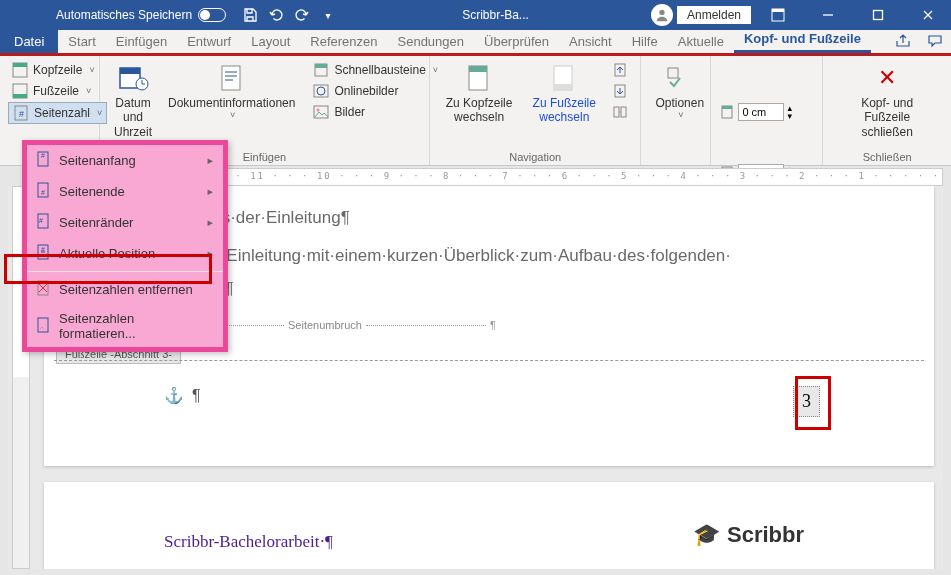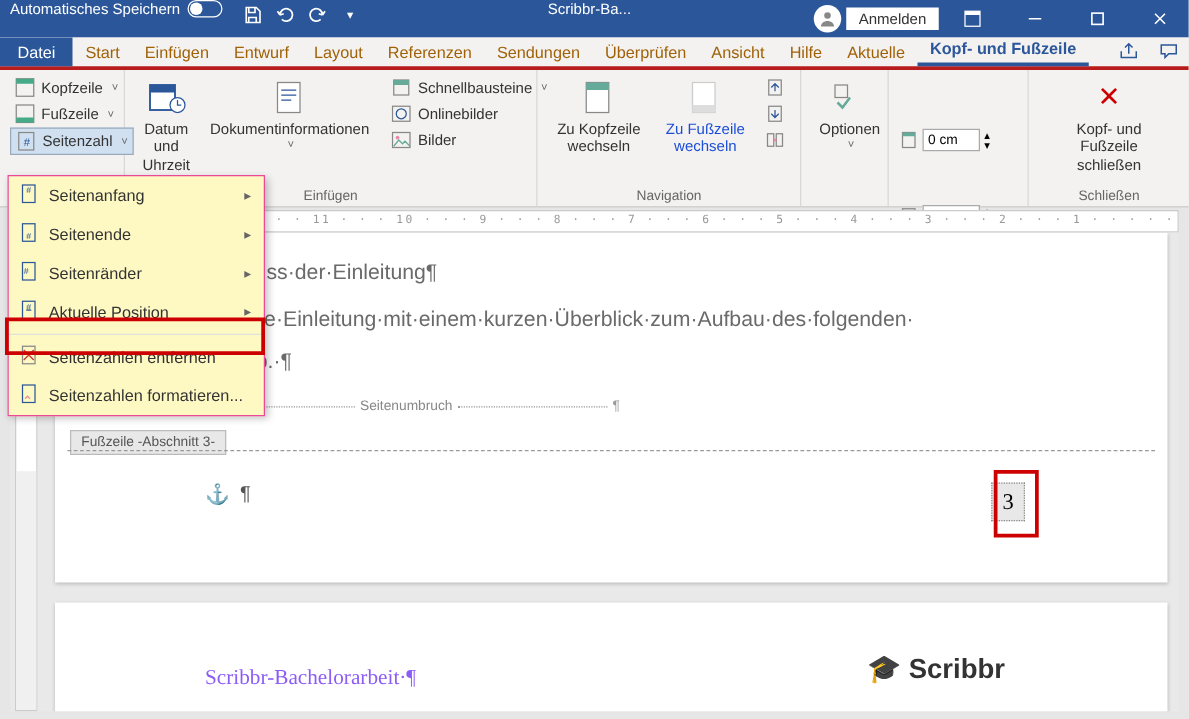--- a/index.html
+++ b/index.html
@@ -1,51 +1,51 @@
 <!DOCTYPE html>
 <html><head>
 <meta charset="utf-8">
 <style>
 * { margin: 0; padding: 0; box-sizing: border-box; font-family: "Segoe UI", sans-serif; }
 body { width: 951px; height: 575px; background: #e6e6e6; overflow: hidden; position: relative; }
 
-.titlebar { background: #2b579a; height: 30px; display: flex; align-items: flex-start; color: #fff; font-size: 12px; }
+.titlebar { background: #2b579a; height: 30px; display: flex; align-items: center; color: #fff; font-size: 12px; padding-left: 48px; }
 .titlebar .autosave { display: flex; align-items: center; padding: 0 8px; gap: 6px; }
 .titlebar .toggle { width: 28px; height: 14px; border: 1px solid #fff; border-radius: 7px; position: relative; }
 .titlebar .toggle::after { content: ""; position: absolute; width: 10px; height: 10px; border-radius: 50%; background: #fff; top: 1px; left: 1px; }
 .titlebar .qat { display: flex; gap: 2px; margin-left: 4px; }
 .titlebar .qat-btn { width: 24px; height: 24px; display: flex; align-items: center; justify-content: center; cursor: pointer; }
 .titlebar .title { flex: 1; text-align: center; }
 .titlebar .right { display: flex; align-items: center; gap: 4px; }
 .titlebar .user-icon { width: 22px; height: 22px; border-radius: 50%; background: #fff; display: flex; align-items: center; justify-content: center; }
 .titlebar .anmelden { background: #fff; color: #333; padding: 2px 10px; font-size: 12px; }
 .titlebar .winbtn { width: 46px; height: 30px; display: flex; align-items: center; justify-content: center; cursor: pointer; }
 
 .tabstrip { background: #f3f2f1; height: 26px; display: flex; align-items: flex-end; border-bottom: 3px solid #b91c1c; }
-.tabstrip .tab { padding: 4px 10px; font-size: 13px; color: #a16207; cursor: pointer; }
+.tabstrip .tab { padding: 4px 10px; font-size: 13px; color: #737373; cursor: pointer; }
 .tabstrip .tab.datei { background: #2b579a; color: #fff; padding: 4px 14px; }
 .tabstrip .tab.active { color: #2b579a; border-bottom: 3px solid #2b579a; font-weight: 600; }
 .tabstrip .spacer { flex: 1; }
 .tabstrip .endbtn { width: 32px; height: 24px; display: flex; align-items: center; justify-content: center; color: #2b579a; cursor: pointer; }
 
 .ribbon { background: #f3f2f1; height: 110px; display: flex; border-bottom: 1px solid #c8c8c8; }
 .ribbon .group { border-right: 1px solid #d8d8d8; padding: 4px 8px 2px 8px; display: flex; flex-direction: column; }
 .ribbon .group .body { flex: 1; display: flex; gap: 4px; }
 .ribbon .group .label { font-size: 11px; color: #666; text-align: center; padding-top: 2px; }
 .ribbon .col { display: flex; flex-direction: column; gap: 1px; }
 .ribbon .item { display: flex; align-items: center; gap: 5px; font-size: 12px; color: #333; padding: 2px 4px; cursor: pointer; white-space: nowrap; }
 .ribbon .bigbtn { display: flex; flex-direction: column; align-items: center; justify-content: flex-start; font-size: 12px; color: #333; cursor: pointer; padding: 2px 6px; text-align: center; line-height: 1.2; }
 .ribbon .bigbtn .bigicon { width: 32px; height: 32px; margin-bottom: 2px; display: flex; align-items: center; justify-content: center; }
 .ribbon .icon16 { width: 16px; height: 16px; display: flex; align-items: center; justify-content: center; }
 .ribbon .chev { font-size: 9px; color: #666; margin-left: 2px; }
 .ribbon .spin { display: flex; align-items: center; font-size: 12px; gap: 3px; margin-top: 39px; }
 .ribbon .spinbox { width: 46px; height: 18px; border: 1px solid #aaa; background: #fff; font-size: 11px; padding: 0 3px; display: flex; align-items: center; }
 .ribbon .closex { color: #c00; font-size: 22px; }
 
-.dropdown { position: absolute; left: 6px; top: 140px; width: 206px; background: #fef9c3; border: 1px solid #ec4899; box-shadow: 2px 2px 6px rgba(0,0,0,.25); z-index: 50; }
+.dropdown { position: absolute; left: 22px; top: 140px; width: 206px; background: #f9a8d4; border: 5px solid #ec4899; box-shadow: 2px 2px 6px rgba(0,0,0,.25); z-index: 50; }
 .dropdown .dditem { display: flex; align-items: center; justify-content: space-between; padding: 6px 10px 6px 8px; font-size: 13px; color: #333; cursor: pointer; }
 .dropdown .dditem .left { display: flex; align-items: center; gap: 8px; }
 .dropdown .sep { height: 1px; background: #e0e0e0; margin: 2px 0; }
 .dropdown .arrow { font-size: 11px; color: #666; }
 .dd-highlight { position: absolute; left: 4px; top: 254px; width: 208px; height: 30px; border: 3px solid #cc0000; z-index: 60; pointer-events: none; }
 
 .ruler { position: absolute; left: 30px; right: 8px; top: 168px; height: 18px; background: #fff; border: 1px solid #ccc; font-size: 9px; color: #555; overflow: hidden; z-index: 5; }
 .ruler .marks { position: absolute; left: 0; top: 0; right: 0; bottom: 0; white-space: nowrap; font-family: monospace; letter-spacing: 2px; padding: 2px 4px; color: #999; }
 
 .docarea { position: absolute; left: 8px; right: 8px; top: 186px; bottom: 6px; background: #e9e9e9; overflow: hidden; }
@@ -58,21 +58,21 @@
 .page1 .pil { color: #999; }
 .page1 .pagebreak { font-size: 11px; color: #888; display: flex; align-items: center; gap: 4px; margin: 10px 0 6px 0; }
 .page1 .pagebreak .dots { flex: 0 0 120px; border-bottom: 1px dotted #999; height: 1px; }
 .page1 .footer-tag { position: absolute; left: 12px; top: 158px; background: #e8e8e8; border: 1px solid #bbb; font-size: 11px; padding: 3px 8px; color: #555; }
 .page1 .dashed { position: absolute; left: 10px; right: 10px; top: 174px; border-top: 1px dashed #999; }
 .page1 .footer-area { position: absolute; left: 120px; top: 200px; display: flex; align-items: center; gap: 8px; color: #555; font-family: Georgia, serif; }
 .page1 .anchor { color: #2b72c4; font-size: 16px; }
 .page1 .pagenum-box { position: absolute; right: 114px; top: 200px; border: 1px dotted #888; padding: 4px 8px; font-family: Georgia, serif; font-size: 18px; background: #e8e8e8; }
 .pagenum-highlight { position: absolute; border: 3px solid #cc0000; z-index: 40; pointer-events: none; }
 
-.page2 .content { padding: 50px 90px 0 120px; font-family: Georgia, serif; font-size: 17px; color: #8b5cf6; }
+.page2 .content { padding: 50px 90px 0 120px; font-family: Georgia, serif; font-size: 17px; color: #4c1d95; }
 .page2 .logo { position: absolute; right: 130px; top: 40px; font-size: 22px; font-weight: 700; color: #333; display: flex; align-items: center; gap: 6px; }
 .page2 .logo .hat { color: #f08a24; font-size: 22px; }
 
 .vruler { position: absolute; left: 12px; top: 186px; width: 18px; bottom: 6px; background: #fff; border: 1px solid #ccc; z-index: 5; }
 .vruler .inner { position: absolute; top: 190px; bottom: 0; left: 0; right: 0; background: #f0f0f0; }
 </style>
 </head>
 <body>
 
 <div class="titlebar">

